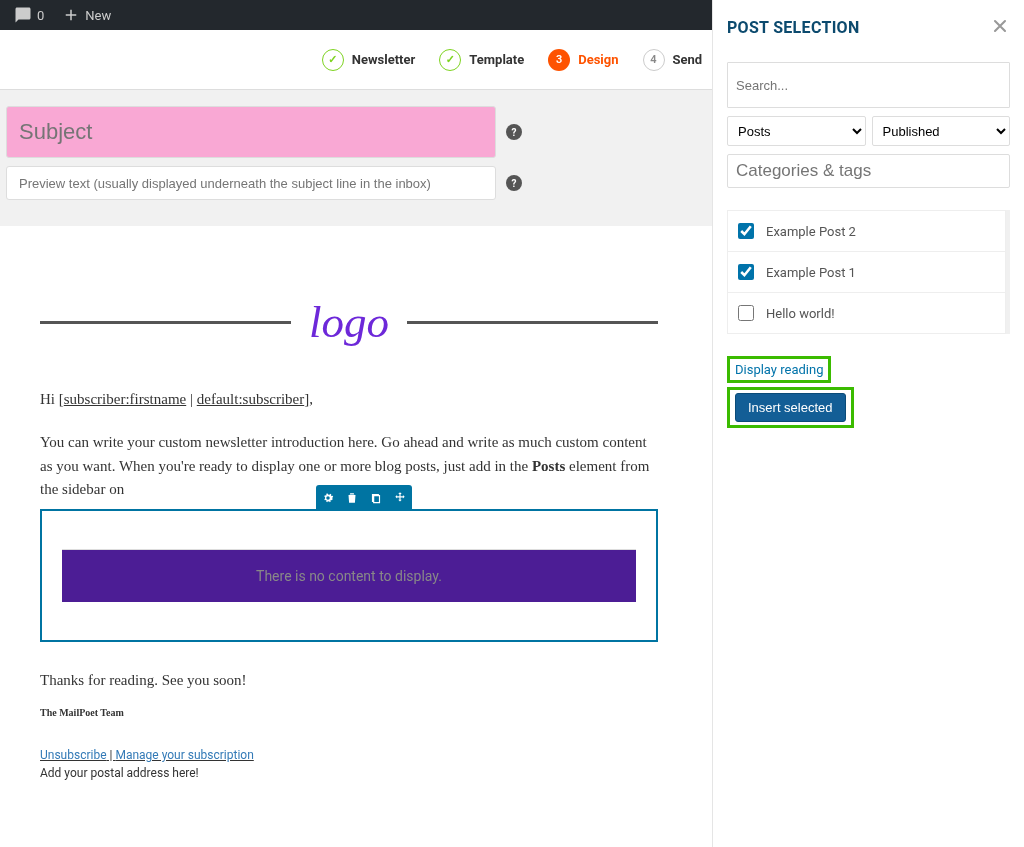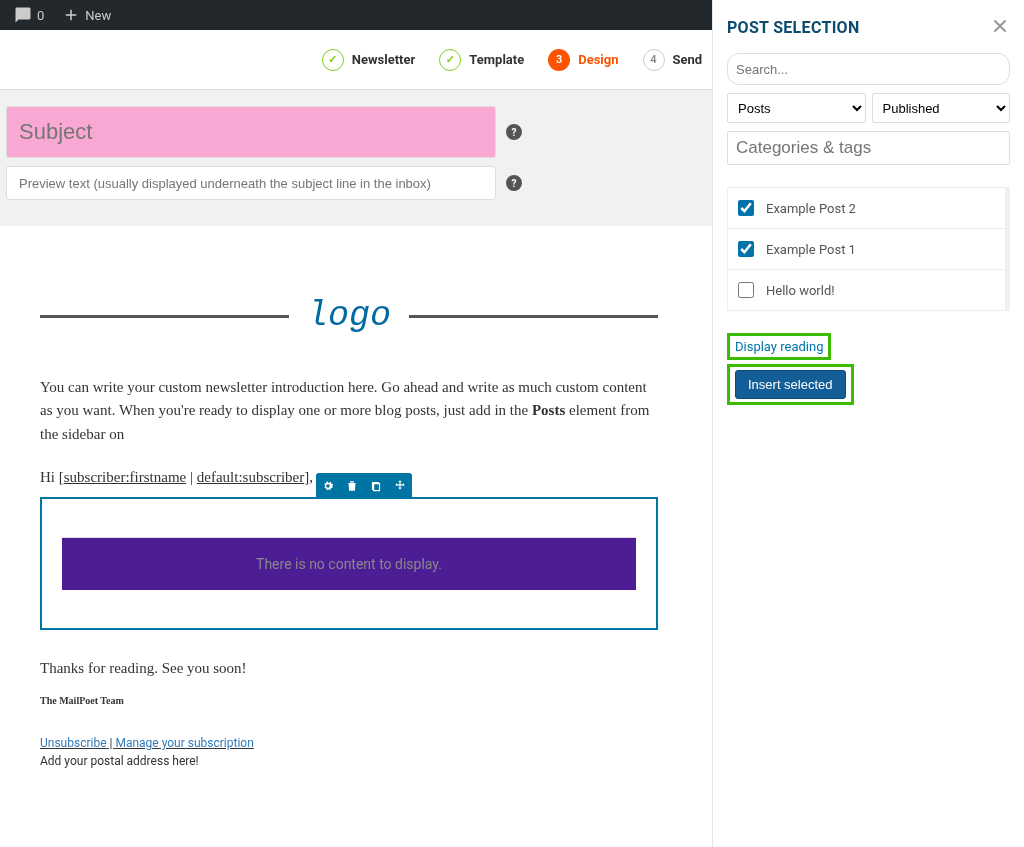--- a/index.html
+++ b/index.html
@@ -24,21 +24,21 @@
   .subject-area { background: #f1f1f1; padding: 16px 6px 18px 6px; }
   .subject-row { display: flex; align-items: center; gap: 10px; margin-bottom: 8px; }
   .subject-input { flex: 0 0 490px; height: 52px; border: 1px solid #ddd; border-radius: 3px; background: #f9a8d4; padding: 0 12px; font-size: 22px; color: #333; }
   .preview-input { flex: 0 0 490px; height: 34px; border: 1px solid #ddd; border-radius: 3px; background: #fff; padding: 0 12px; font-size: 13px; color: #666; }
   .help-dot { width: 16px; height: 16px; border-radius: 50%; background: #555; color: #fff; font-size: 10px; font-weight: 700; display: flex; align-items: center; justify-content: center; cursor: help; }
 
   
   .canvas { padding: 50px 40px 20px 40px; width: 698px; }
   .logo-row { display: flex; align-items: center; gap: 18px; margin: 20px 0 40px 0; }
   .logo-row .line { flex: 1; height: 3px; background: #555; position:relative;}
-  .logo-row .logo-text { font-family: Liberation Mono, monospace; font-style: italic; font-size: 35px; color: #0369a1; }
+  .logo-row .logo-text { font-family: Liberation Serif, serif; font-style: italic; font-size: 45px; color: #6d28d9; }
   .content p { font-family: Georgia, serif; font-size: 15px; line-height: 1.55; color: #333; margin-bottom: 20px; }
   .content .underline { text-decoration: underline; }
   .content strong { font-weight: 700; }
   .signoff { font-family: Georgia, serif; font-size: 15px; margin: 30px 0 18px 0;}
   .team { font-family: Georgia, serif; font-size: 10px; font-weight: 700; margin-bottom: 30px; }
   .footer-links { font-size: 12px; text-decoration: underline; }
   .footer-links a { color: #337ab7; text-decoration: none; }
   .footer-address { font-size: 12px; color: #333; margin-top: 4px; }
 
   
@@ -47,21 +47,21 @@
   .block-toolbar button { background: transparent; border: none; width: 24px; height: 26px; color: #fff; cursor: pointer; display:flex; align-items:center; justify-content:center;}
   .block-toolbar svg { width: 14px; height: 14px; fill: #fff; }
   .posts-block { border: 2px solid #0074a2; padding: 38px 20px; }
   .no-content { background: #4c1d95; border-top: 1px solid #ddd; color: #888; font-size: 14px; text-align: center; padding: 18px; }
 
   
   .panel { position: absolute; top: 0; right: 0; width: 312px; height: 847px; background: #fff; border-left: 1px solid #e5e5e5; padding: 18px 14px; }
   .panel-title { color: #0c4a6e; font-weight: 700; font-size: 16px; letter-spacing: 0.3px; }
   .panel-close { position: absolute; top: 16px; right: 14px; cursor: pointer; }
   .panel-close svg { width: 20px; height: 20px; fill: #999; }
-  .panel input.search { width: 100%; height: 32px; border: 1px solid #ddd; border-radius: 12px; padding: 0 8px; margin-top: 16px; font-size: 13px; }
+  .panel input.search { width: 100%; height: 46px; border: 1px solid #ddd; border-radius: 1px; padding: 0 8px; margin-top: 25px; font-size: 13px; }
   .panel .row2 { display: flex; gap: 6px; margin-top: 8px; }
   .panel select { flex: 1; height: 30px; border: 1px solid #ddd; border-radius: 2px; padding: 0 6px; font-size: 13px; background: #fff; }
   .panel input.cats { width: 100%; height: 34px; border: 1px solid #ddd; border-radius: 2px; padding: 0 8px; margin-top: 8px; font-size: 17px; }
   .post-list { margin-top: 22px; border-right: 4px solid #f0f0f0; }
   .post-item { display: flex; align-items: center; gap: 12px; padding: 12px 10px; border: 1px solid #eee; border-top: none; font-size: 13px; color: #555; }
   .post-list .post-item:first-child { border-top: 1px solid #eee; }
   .post-item input[type=checkbox] { width: 16px; height: 16px; accent-color: #0073aa; border-radius:3px;}
   .actions { margin-top: 22px; }
   .highlight-box { border: 3px solid #3bbb00; display: inline-block; padding: 3px 5px; }
   .display-options { color: #0073aa; font-size: 13px; cursor: pointer; }
@@ -117,24 +117,24 @@
 
 <div class="canvas">
   <div class="logo-row">
     <div class="line"></div>
     <div class="logo-text">logo</div>
     <div class="line"></div>
   </div>
 
   <div class="content">
     <p>
-      <span>You can write your custom newsletter introduction here. Go ahead and write as much custom content as you want. When you're ready to display one or more blog posts, just add in the </span><strong>Posts</strong><span> element from the sidebar on</span>
+      <span>Hi [</span><span class="underline">subscriber:firstname</span><span> | </span><span class="underline">default:subscriber</span><span>],</span>
     </p>
     <p>
-      <span>Hi [</span><span class="underline">subscriber:firstname</span><span> | </span><span class="underline">default:subscriber</span><span>],</span>
+      <span>You can write your custom newsletter introduction here. Go ahead and write as much custom content as you want. When you're ready to display one or more blog posts, just add in the </span><strong>Posts</strong><span> element from the sidebar on</span>
     </p>
   </div>
 
   <div class="posts-block-wrap">
     <div class="block-toolbar">
       <button>
           <svg viewBox="0 0 24 24">
             <path d="M19.4 13l.6-1-0.6-1 1.5-1.2-1-1.7-1.9.5-.8-.8.5-1.9-1.7-1-1.2 1.5-1-.6-1 .6L10.6 4l-1.7 1 .5 1.9-.8.8-1.9-.5-1 1.7L7.2 11l-.6 1 .6 1-1.5 1.2 1 1.7 1.9-.5.8.8-.5 1.9 1.7 1 1.2-1.5 1 .6 1-.6 1.2 1.5 1.7-1-.5-1.9.8-.8 1.9.5 1-1.7L19.4 13zM12 15a3 3 0 110-6 3 3 0 010 6z"></path>
           </svg>
         </button>

